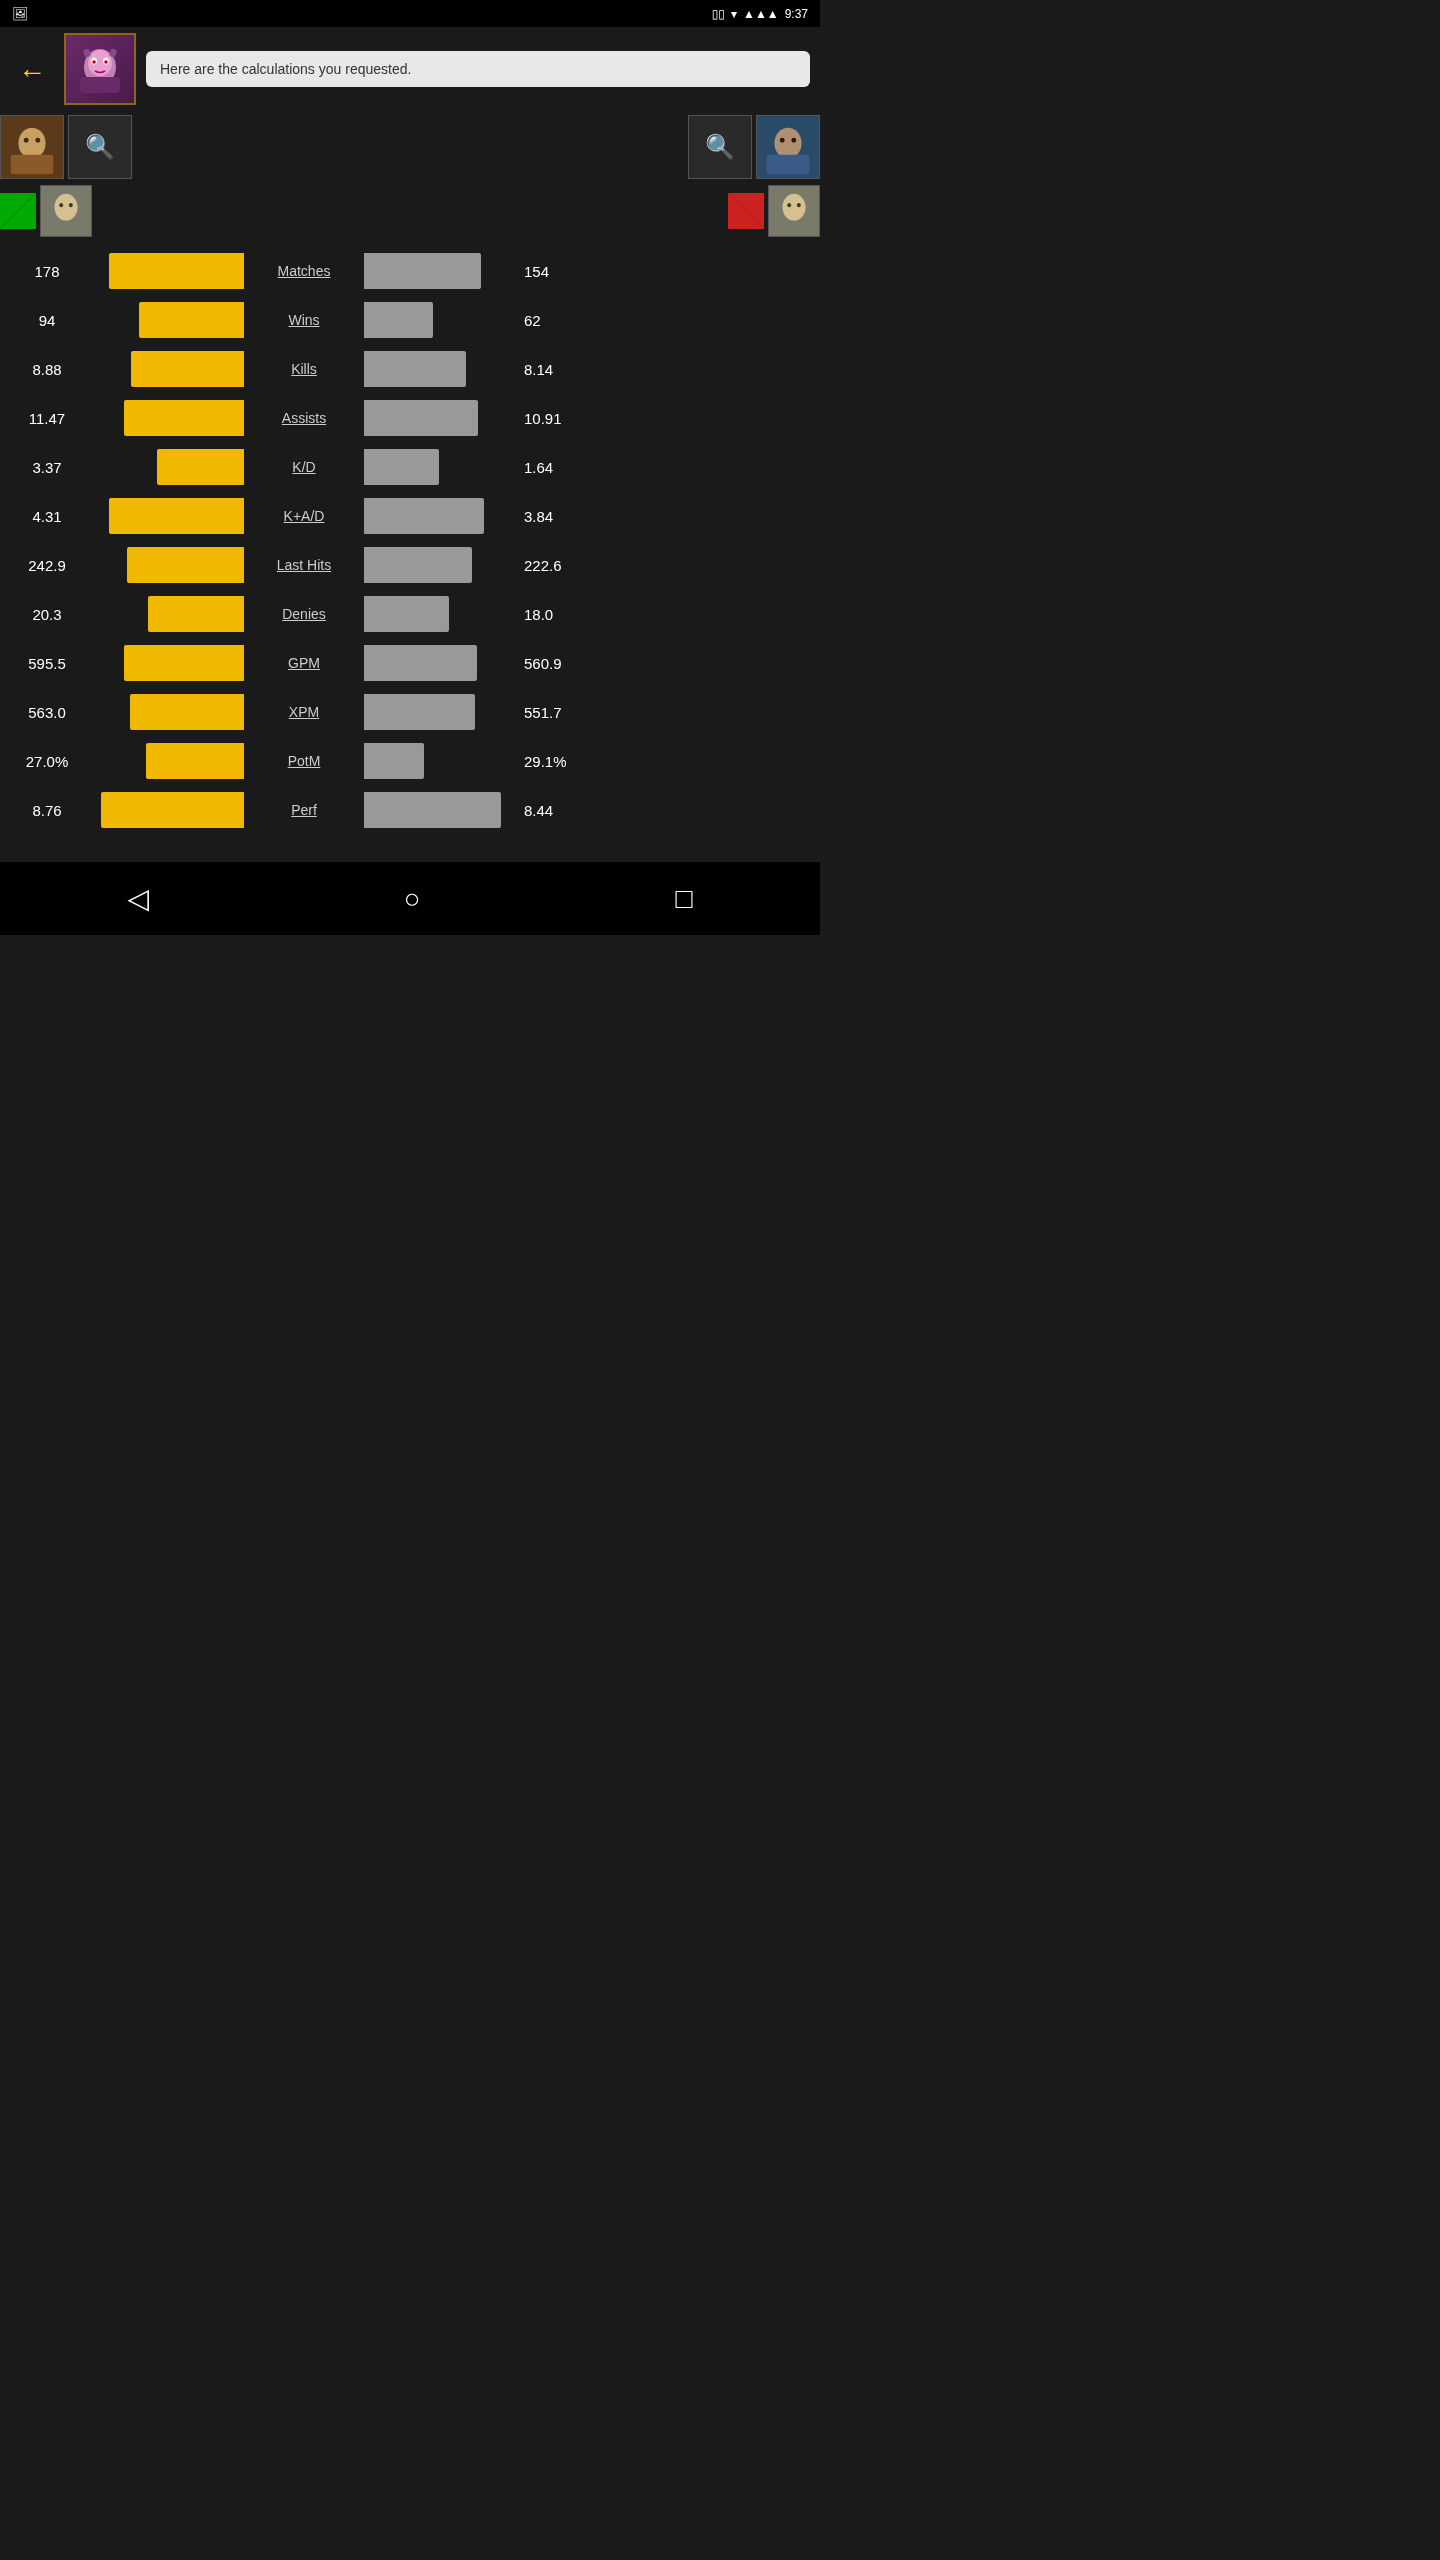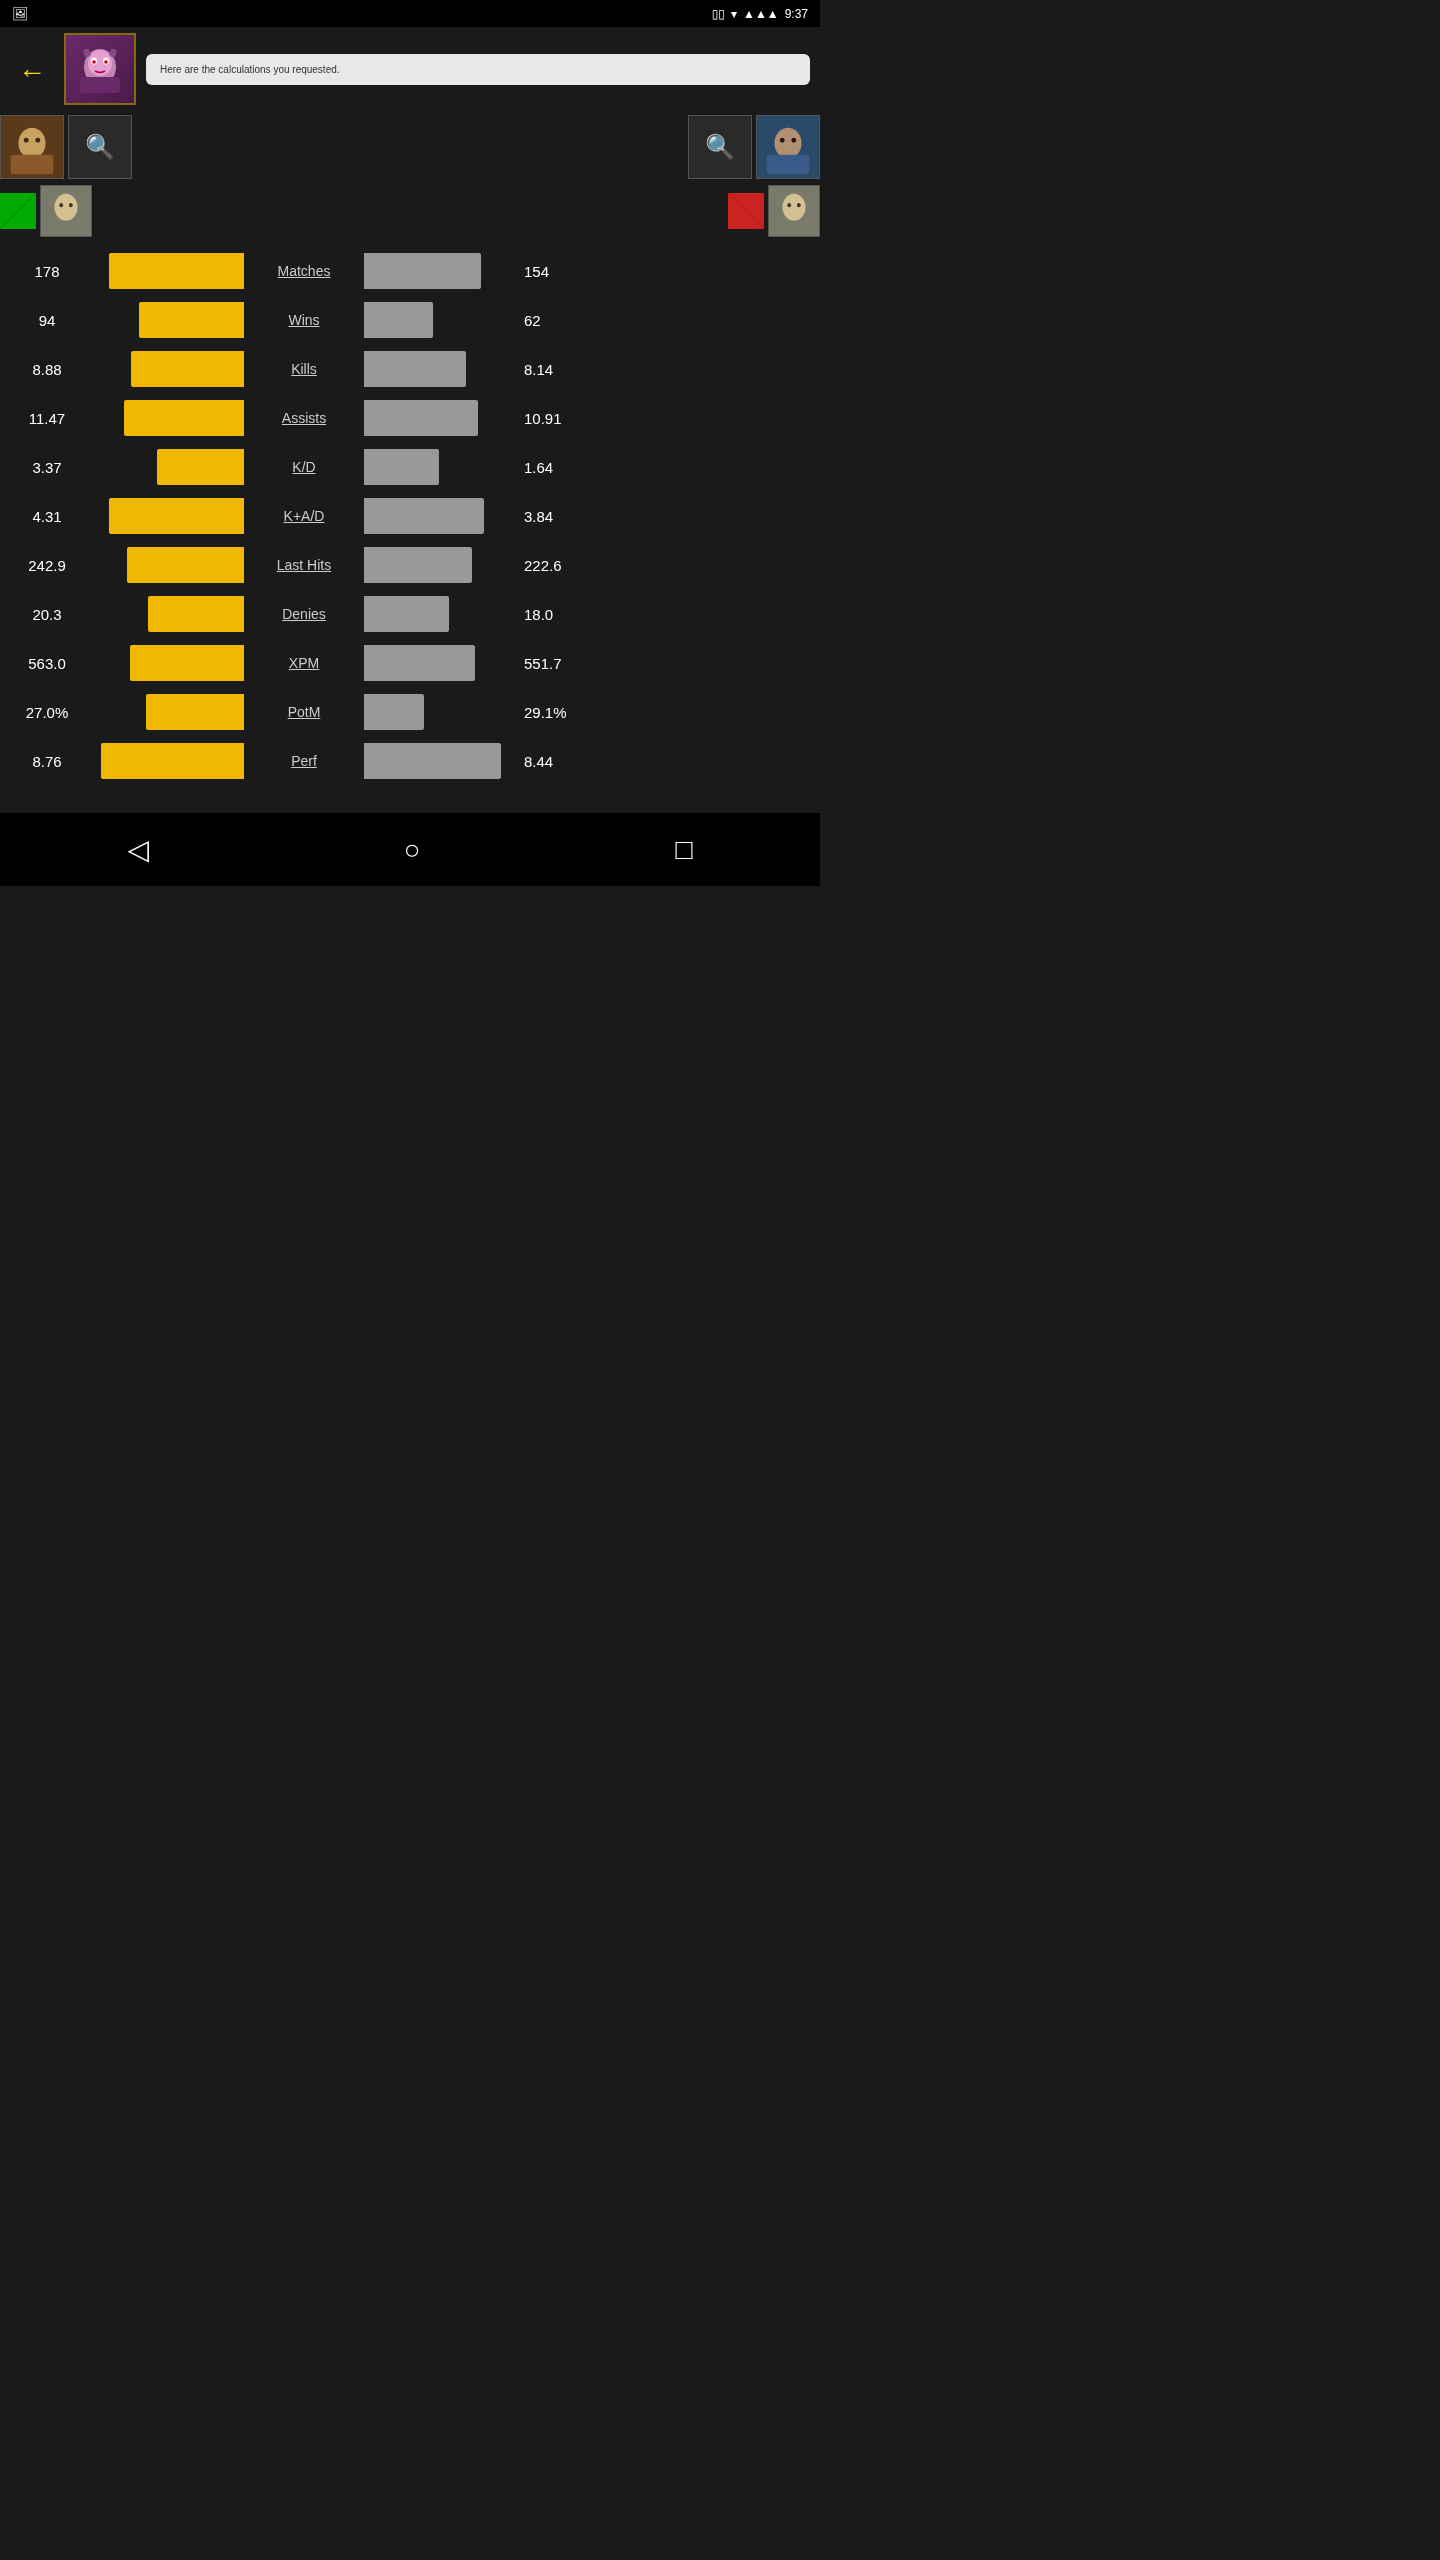--- a/index.html
+++ b/index.html
@@ -51,21 +51,21 @@
       justify-content: center;
       overflow: hidden;
       flex-shrink: 0;
     }
     .header-avatar svg { width: 60px; height: 60px; }
     .header-tooltip {
       background: rgba(255,255,255,0.9);
       color: #333;
       border-radius: 6px;
       padding: 10px 14px;
-      font-size: 10px;
+      font-size: 14px;
       flex: 1;
     }
 
     
     .player-row {
       display: flex;
       align-items: center;
       padding: 4px 0;
       gap: 4px;
     }
@@ -378,20 +378,31 @@
       <div class="bar-left-container">
         <div class="bar-left" style="width:96px;"></div>
       </div>
       <div class="stat-label">Denies</div>
       <div class="bar-right-container">
         <div class="bar-right" style="width:85px;"></div>
       </div>
       <div class="stat-right-val">18.0</div>
     </div>
     <div class="stat-row">
+      <div class="stat-left-val">595.5</div>
+      <div class="bar-left-container">
+        <div class="bar-left" style="width:120px;"></div>
+      </div>
+      <div class="stat-label">GPM</div>
+      <div class="bar-right-container">
+        <div class="bar-right" style="width:113px;"></div>
+      </div>
+      <div class="stat-right-val">560.9</div>
+    </div>
+    <div class="stat-row">
       <div class="stat-left-val">563.0</div>
       <div class="bar-left-container">
         <div class="bar-left" style="width:114px;"></div>
       </div>
       <div class="stat-label">XPM</div>
       <div class="bar-right-container">
         <div class="bar-right" style="width:111px;"></div>
       </div>
       <div class="stat-right-val">551.7</div>
     </div>

